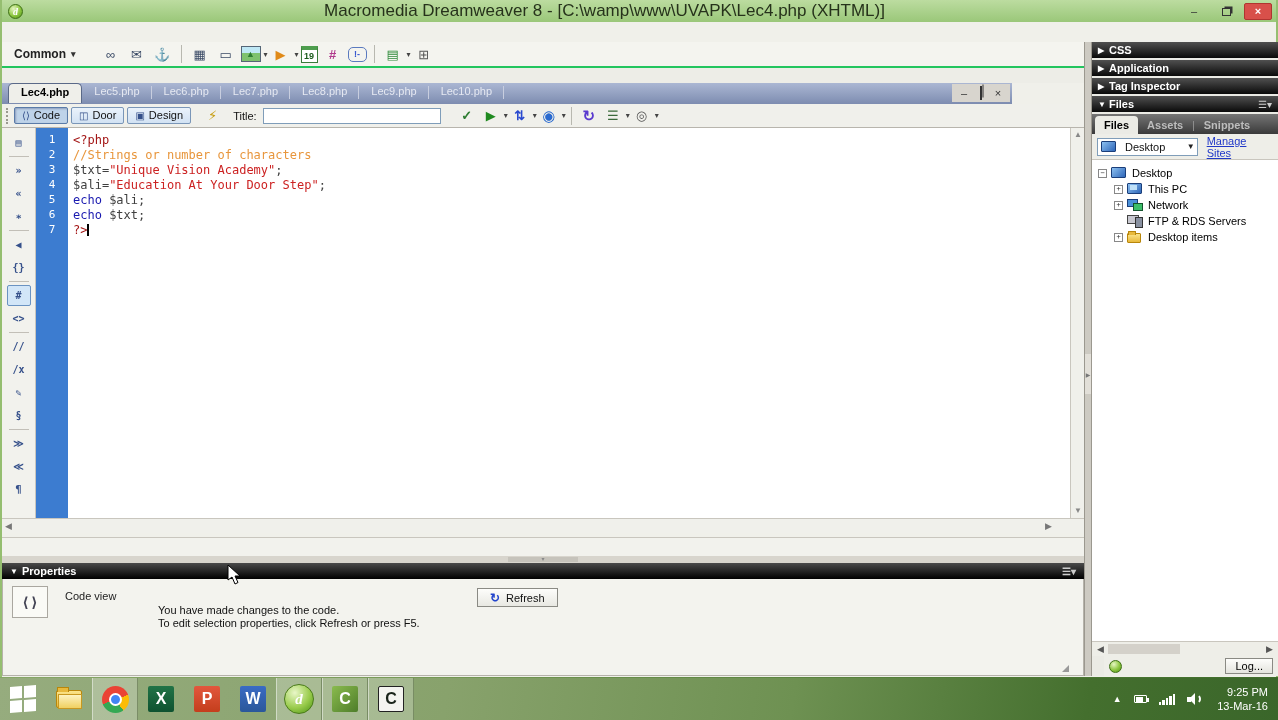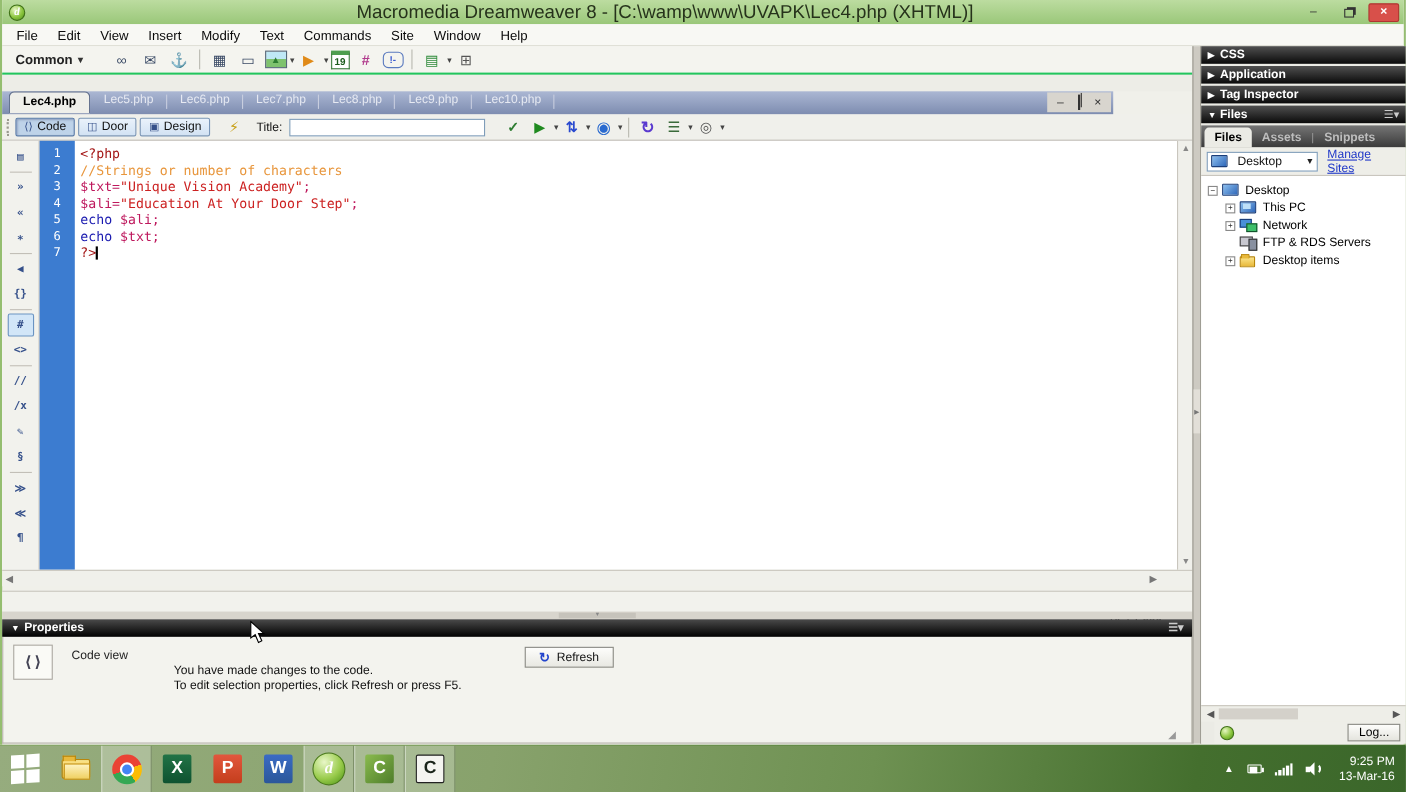--- a/index.html
+++ b/index.html
@@ -87,21 +87,21 @@
   .gutter { position:absolute; left:34px; top:0; width:32px; height:390px; background:#3C7CD0;
     color:#fff; font:11px "DejaVu Sans Mono",monospace; text-align:center; padding-top:5px; }
   .gutter div { height:15px; }
   .codearea { position:absolute; left:66px; top:0; width:1153px; height:390px; padding:5px 0 0 5px;
     font:12px "DejaVu Sans Mono",monospace; white-space:pre; }
   .codeline { height:15px; }
   .tok-php { color:#A31515; }
   .tok-com { color:#E8963C; }
   .tok-str { color:#CC2222; }
   .tok-kw  { color:#1A1AB0; }
-  .tok-pln { color:#be185d; }
+  .tok-pln { color:#404040; }
   .caret { display:inline-block; width:2px; height:12px; background:#000; vertical-align:-2px; }
   .vscroll { position:absolute; right:0; top:0; width:14px; height:390px; background:#F0F0EB; border-left:1px solid #C9C6BE; }
   .vs-arrow { position:absolute; left:0; width:14px; height:14px; font-size:8px; color:#888; text-align:center; line-height:14px; }
   
   .hscroll { position:absolute; left:0; top:518px; width:1082px; height:15px; background:#F0F0EB; border-top:1px solid #C9C6BE; }
   .hs-left { position:absolute; left:3px; top:2px; font-size:9px; color:#777; }
   .hs-right { position:absolute; right:32px; top:2px; font-size:9px; color:#777; }
   .statusbar { position:absolute; left:0; top:537px; width:1082px; height:19px; background:#F2F2ED;
     border-top:1px solid #C9C6BE; font-size:11px; color:#222; }
   .status-size { position:absolute; right:28px; top:21px;text-decoration:underline; }
@@ -231,32 +231,20 @@
     <div class="tb-title" data-name="window-title">Macromedia Dreamweaver 8 - [C:\wamp\www\UVAPK\Lec4.php (XHTML)]</div>
     <div class="wc">
       <div class="wc-btn" data-name="minimize-button">–</div>
       <div class="wc-btn" data-name="restore-button">
           <span class="mini-restore" data-name="restore-icon"></span>
         </div>
       <div class="wc-btn wc-close" data-name="close-button">×</div>
     </div>
   </div>
 
-  <div class="menubar" data-name="menu-bar">
-      <div class="menu-item" data-name="menu-file">File</div>
-      <div class="menu-item" data-name="menu-edit">Edit</div>
-      <div class="menu-item" data-name="menu-view">View</div>
-      <div class="menu-item" data-name="menu-insert">Insert</div>
-      <div class="menu-item" data-name="menu-modify">Modify</div>
-      <div class="menu-item" data-name="menu-text">Text</div>
-      <div class="menu-item" data-name="menu-commands">Commands</div>
-      <div class="menu-item" data-name="menu-site">Site</div>
-      <div class="menu-item" data-name="menu-window">Window</div>
-      <div class="menu-item" data-name="menu-help">Help</div>
-    </div>
 
   <div class="insertbar" data-name="insert-toolbar">
     <div class="cat-select" data-name="insert-category-select">
       <span data-name="insert-category-label">Common</span>
       <span class="dd-arrow" data-name="chevron-down-icon">▾</span>
     </div>
     <div style="display:flex;align-items:center;" data-name="insert-icons">
         <div class="ins-ic" data-name="hyperlink-icon">∞</div>
         <div class="ins-ic" data-name="email-link-icon">✉</div>
         <div class="ins-ic" data-name="named-anchor-icon">⚓</div>

